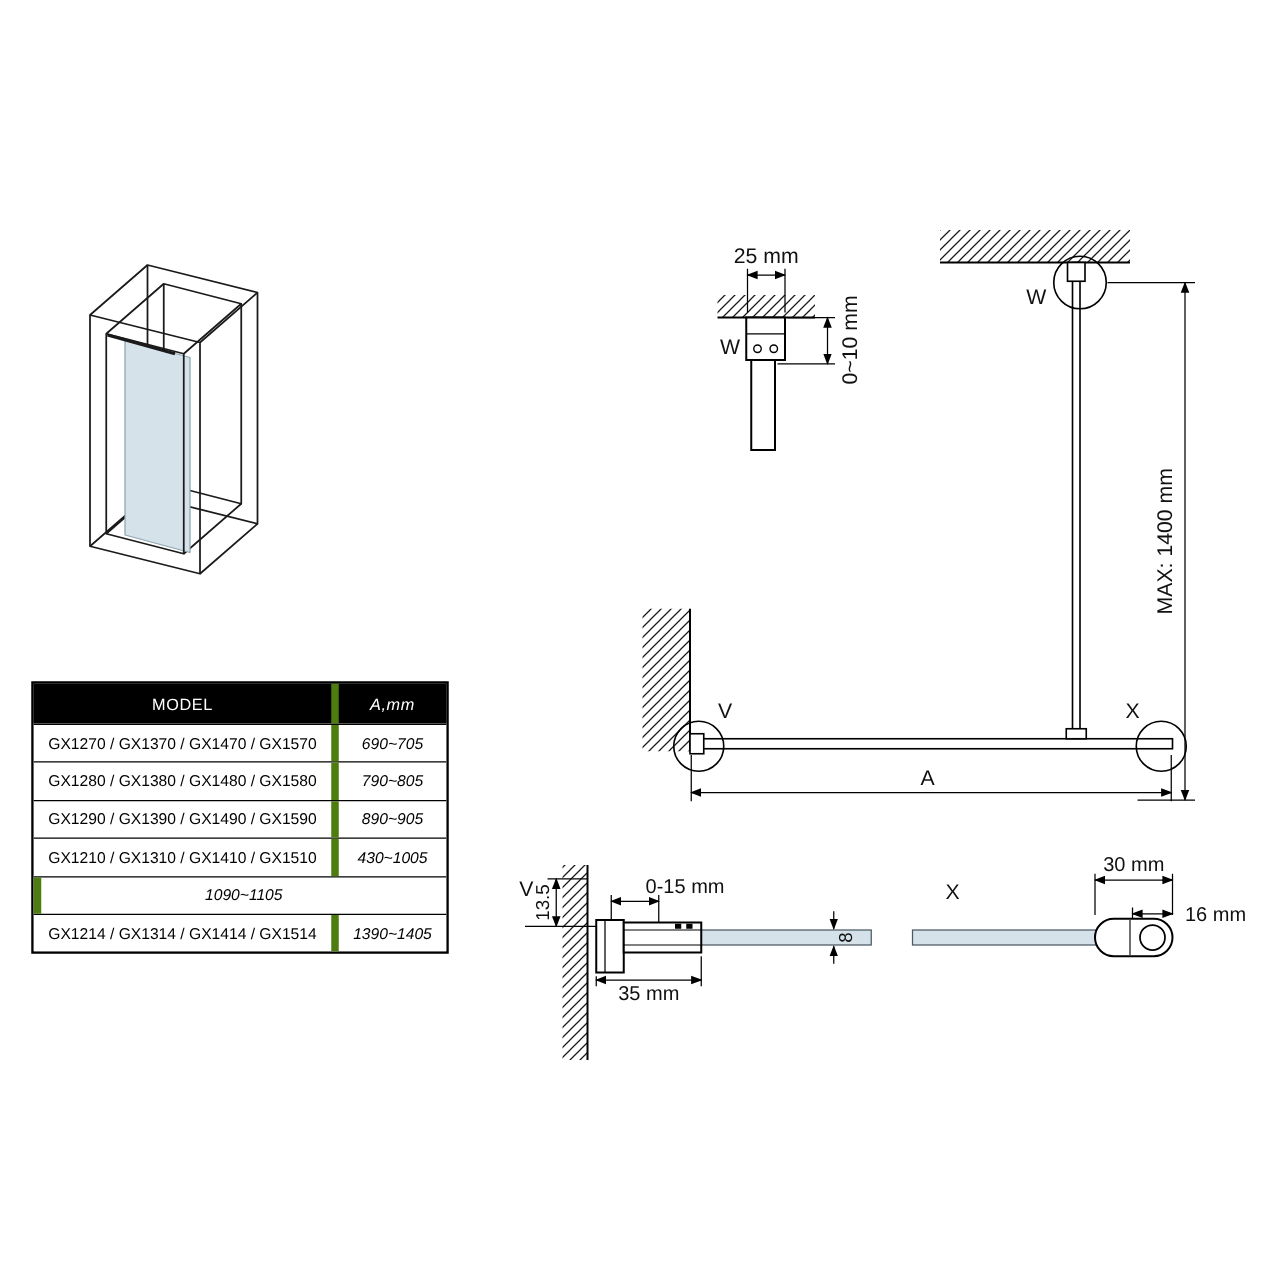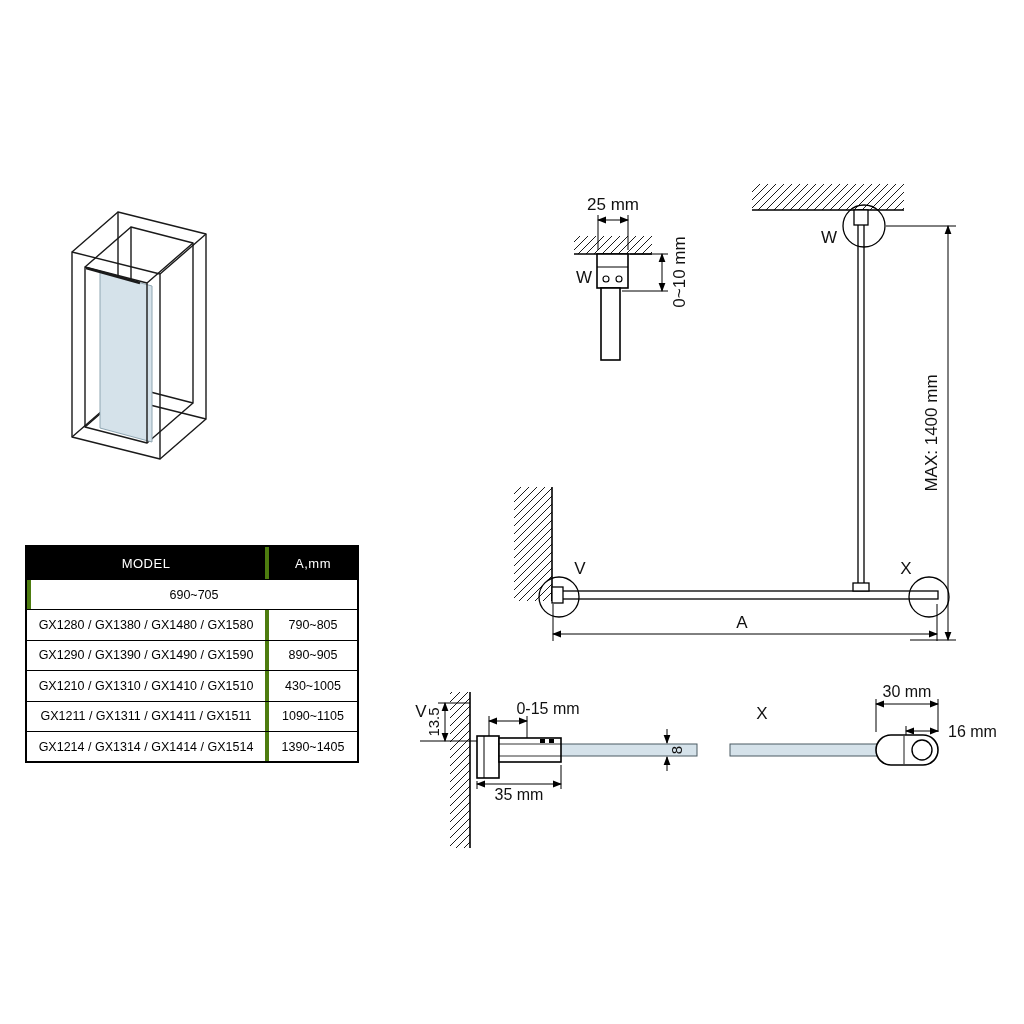--- a/index.html
+++ b/index.html
@@ -9,21 +9,21 @@
   .drawing{position:absolute;left:0;top:0;}
   .dim{stroke:#000;stroke-width:1;fill:none;}
   svg text{fill:#111;font-family:"Liberation Sans",sans-serif;}
   .t17{font-size:17px;}
   .t16{font-size:16px;}
   .t15{font-size:15px;}
   .spec-table{position:absolute;left:25px;top:545px;width:334px;border:2px solid #000;color:#000;background:#fff;}
   .thead,.trow{display:flex;}
   .cell-model,.cell-a{display:flex;align-items:center;justify-content:center;}
   .cell-model{flex:0 0 238px;text-align:center;}
-  .cell-a{flex:1;border-left:4px solid #4d7c0f;}
+  .cell-a{flex:1;border-left:6px solid #4d7c0f;font-style:italic;}
   .thead{height:32px;background:#000;color:#fff;font-size:13px;letter-spacing:0.5px;}
   .trow{height:30.4px;border-top:1px solid #000;font-size:12.5px;background:#fff;}
 </style>
 </head>
 <body>
 
 <div class="canvas">
 
   <svg class="drawing" width="1024" height="1024" viewBox="0 0 1024 1024">
     <defs>
@@ -138,36 +138,36 @@
       <text class="t16" x="948" y="737" text-anchor="start">16 mm</text>
     </g>
   </svg>
 
   <div class="spec-table">
     <div class="thead">
       <div class="cell-model">MODEL</div>
       <div class="cell-a">A,mm</div>
     </div>
     <div class="trow">
+      <div class="cell-model">GX1270 / GX1370 / GX1470 / GX1570</div>
       <div class="cell-a">690~705</div>
     </div>
     <div class="trow">
       <div class="cell-model">GX1280 / GX1380 / GX1480 / GX1580</div>
       <div class="cell-a">790~805</div>
     </div>
     <div class="trow">
       <div class="cell-model">GX1290 / GX1390 / GX1490 / GX1590</div>
       <div class="cell-a">890~905</div>
     </div>
     <div class="trow">
       <div class="cell-model">GX1210 / GX1310 / GX1410 / GX1510</div>
       <div class="cell-a">430~1005</div>
     </div>
     <div class="trow">
-      <div class="cell-model">GX1211 / GX1311 / GX1411 / GX1511</div>
       <div class="cell-a">1090~1105</div>
     </div>
     <div class="trow">
       <div class="cell-model">GX1214 / GX1314 / GX1414 / GX1514</div>
       <div class="cell-a">1390~1405</div>
     </div>
   </div>
 
 </div>
 

